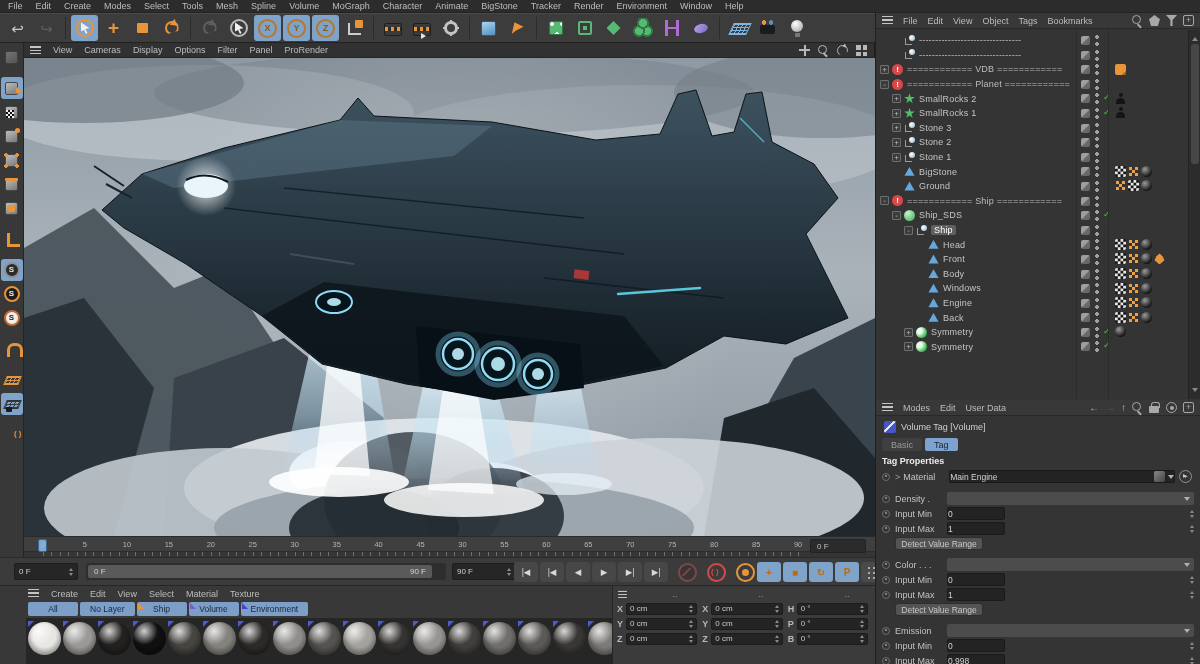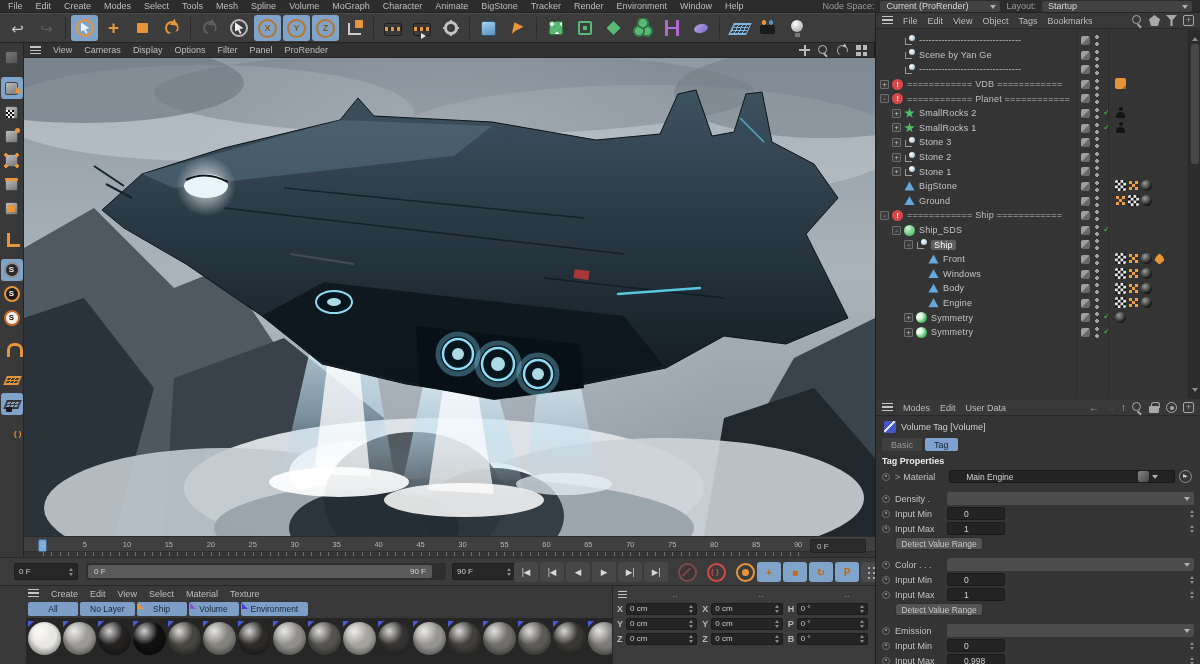--- a/index.html
+++ b/index.html
@@ -263,21 +263,21 @@
 .amtab{height:13px;padding:0 9px;display:flex;align-items:center;border-radius:2px;background:#3f3f3f;color:#9a9a9a}
 .amtab.act{background:#7da2cf;color:#16242f}
 #am-sect{position:absolute;left:6px;top:39px;font-weight:bold;color:#ececec}
 #am-rows{position:absolute;left:0;top:52px;right:6px}
 .am-row{display:flex;align-items:center;height:15px;padding-left:6px}
 .am-circ{width:8px;height:8px;border:1.5px solid #6e6e6e;border-radius:50%;margin-right:5px;flex:none;position:relative}
 .am-circ::after{content:"";position:absolute;left:1.5px;top:1.5px;width:2px;height:2px;border-radius:50%;background:#9a9a9a}
 .am-chev{color:#9a9a9a;margin-right:3px}
 .am-lab{width:52px;color:#c2c2c2;flex:none}
 .fld{background:#232323;border:1px solid #1a1a1a;border-radius:2px;height:13px;display:flex;align-items:center;
-  padding:0 16px;color:#d2d2d2;font-size:8.5px}
+  padding:0 0;color:#d2d2d2;font-size:8.5px}
 .fld.small{width:58px}
 .ddl{background:#4c4c4c;border-radius:2px;height:13px;flex:1;display:flex;align-items:center;padding:0 4px}
 .matfld{flex:1;display:flex;align-items:center;gap:3px}
 .texbox{width:11px;height:11px;border-radius:2px;background:linear-gradient(135deg,#888,#444);flex:none}
 .pick{width:13px;height:13px;border:1.5px solid #909090;border-radius:50%;flex:none;position:relative}
 .pick::after{content:"";position:absolute;left:3px;top:3px;width:5px;height:5px;background:#c8c8c8;
   clip-path:polygon(0 0,100% 50%,50% 60%,60% 100%,35% 60%,0 75%)}
 .dbtn{background:#545454;border:1px solid #2e2e2e;border-radius:3px;height:13px;width:88px;margin:1px 0 0 19px;
   color:#c8c8c8;font-size:8.5px;display:flex;align-items:center;justify-content:center}
 .am-gap{height:7px}
@@ -300,32 +300,20 @@
       <span class="mi">MoGraph</span>
       <span class="mi">Character</span>
       <span class="mi">Animate</span>
       <span class="mi">BigStone</span>
       <span class="mi">Tracker</span>
       <span class="mi">Render</span>
       <span class="mi">Environment</span>
       <span class="mi">Window</span>
       <span class="mi">Help</span>
     </div>
-  <div class="mb-right">
-    <span class="mb-label">Node Space:</span>
-    <div class="mb-select">
-      <span>Current (ProRender)</span>
-        <i class="car"></i>
-    </div>
-    <span class="mb-label">Layout:</span>
-    <div class="mb-select" style="min-width:150px">
-      <span>Startup</span>
-        <i class="car"></i>
-    </div>
-  </div>
 </div>
 
 <div id="toolbar">
     <div class="tbtn">
       <span class="g" style="color: rgb(200, 200, 200);">↩</span>
     </div>
     <div class="tbtn">
       <span class="g" style="color: rgb(94, 94, 94);">↪</span>
     </div>
     <div class="tsep"></div>
@@ -939,28 +927,20 @@
         <span class="om-sp"></span>
         <span class="oi oi-null"></span>
         <span class="lbl">--------------------------------</span>
         <span class="om-sq"></span>
         <span class="om-dd"></span>
       </div>
       <div class="om-row">
         <span style="width: 16px; flex: 0 0 auto;"></span>
         <span class="om-sp"></span>
         <span class="oi oi-null"></span>
-        <span class="lbl">Scene by Yan Ge</span>
-        <span class="om-sq"></span>
-        <span class="om-dd"></span>
-      </div>
-      <div class="om-row">
-        <span style="width: 16px; flex: 0 0 auto;"></span>
-        <span class="om-sp"></span>
-        <span class="oi oi-null"></span>
         <span class="lbl">--------------------------------</span>
         <span class="om-sq"></span>
         <span class="om-dd"></span>
       </div>
       <div class="om-row">
         <span style="width: 4px; flex: 0 0 auto;"></span>
         <span class="om-ex">+</span>
         <span class="oi oi-alert"></span>
         <span class="lbl hd">============ VDB ============</span>
         <span class="om-sq"></span>
@@ -1068,66 +1048,92 @@
         <span class="om-dd"></span>
         <span class="om-check">✓</span>
       </div>
       <div class="om-row">
         <span style="width: 28px; flex: 0 0 auto;"></span>
         <span class="om-ex">-</span>
         <span class="oi oi-null"></span>
         <span class="lbl selx">Ship</span>
         <span class="om-sq"></span>
         <span class="om-dd"></span>
+      </div>
+      <div class="om-row">
+        <span style="width: 40px; flex: 0 0 auto;"></span>
+        <span class="om-sp"></span>
+        <span class="oi oi-poly"></span>
+        <span class="lbl">Head</span>
+        <span class="om-sq"></span>
+        <span class="om-dd"></span>
+        <span class="om-tags">
+          <span class="tg tg-checker"></span>
+          <span class="tg tg-dots"></span>
+          <span class="tg tg-sphere"></span>
+        </span>
       </div>
       <div class="om-row">
         <span style="width: 40px; flex: 0 0 auto;"></span>
         <span class="om-sp"></span>
         <span class="oi oi-poly"></span>
         <span class="lbl">Front</span>
         <span class="om-sq"></span>
         <span class="om-dd"></span>
         <span class="om-tags">
           <span class="tg tg-checker"></span>
           <span class="tg tg-dots"></span>
           <span class="tg tg-sphere"></span>
           <span class="tg tg-fire"></span>
         </span>
       </div>
       <div class="om-row">
         <span style="width: 40px; flex: 0 0 auto;"></span>
         <span class="om-sp"></span>
         <span class="oi oi-poly"></span>
-        <span class="lbl">Windows</span>
+        <span class="lbl">Body</span>
         <span class="om-sq"></span>
         <span class="om-dd"></span>
         <span class="om-tags">
           <span class="tg tg-checker"></span>
           <span class="tg tg-dots"></span>
           <span class="tg tg-sphere"></span>
         </span>
       </div>
       <div class="om-row">
         <span style="width: 40px; flex: 0 0 auto;"></span>
         <span class="om-sp"></span>
         <span class="oi oi-poly"></span>
-        <span class="lbl">Body</span>
+        <span class="lbl">Windows</span>
         <span class="om-sq"></span>
         <span class="om-dd"></span>
         <span class="om-tags">
           <span class="tg tg-checker"></span>
           <span class="tg tg-dots"></span>
           <span class="tg tg-sphere"></span>
         </span>
       </div>
       <div class="om-row">
         <span style="width: 40px; flex: 0 0 auto;"></span>
         <span class="om-sp"></span>
         <span class="oi oi-poly"></span>
         <span class="lbl">Engine</span>
+        <span class="om-sq"></span>
+        <span class="om-dd"></span>
+        <span class="om-tags">
+          <span class="tg tg-checker"></span>
+          <span class="tg tg-dots"></span>
+          <span class="tg tg-sphere"></span>
+        </span>
+      </div>
+      <div class="om-row">
+        <span style="width: 40px; flex: 0 0 auto;"></span>
+        <span class="om-sp"></span>
+        <span class="oi oi-poly"></span>
+        <span class="lbl">Back</span>
         <span class="om-sq"></span>
         <span class="om-dd"></span>
         <span class="om-tags">
           <span class="tg tg-checker"></span>
           <span class="tg tg-dots"></span>
           <span class="tg tg-sphere"></span>
         </span>
       </div>
       <div class="om-row">
         <span style="width: 28px; flex: 0 0 auto;"></span>

